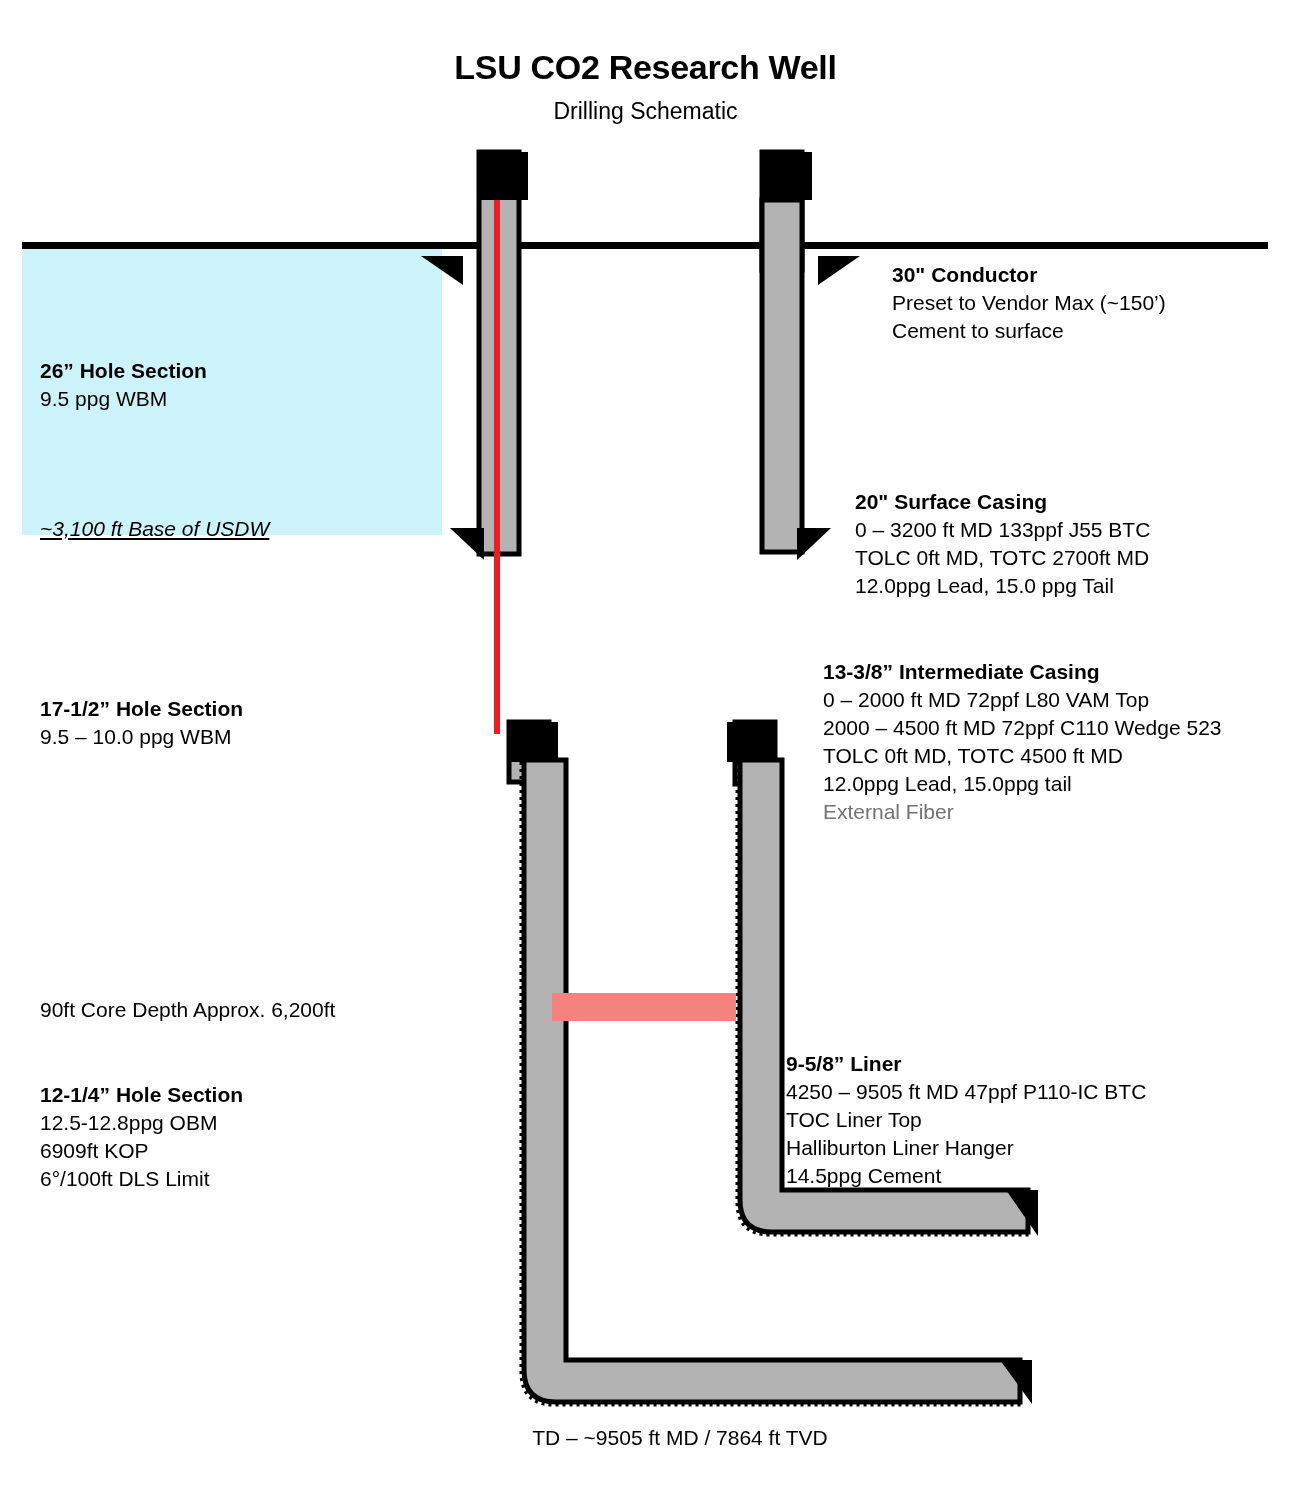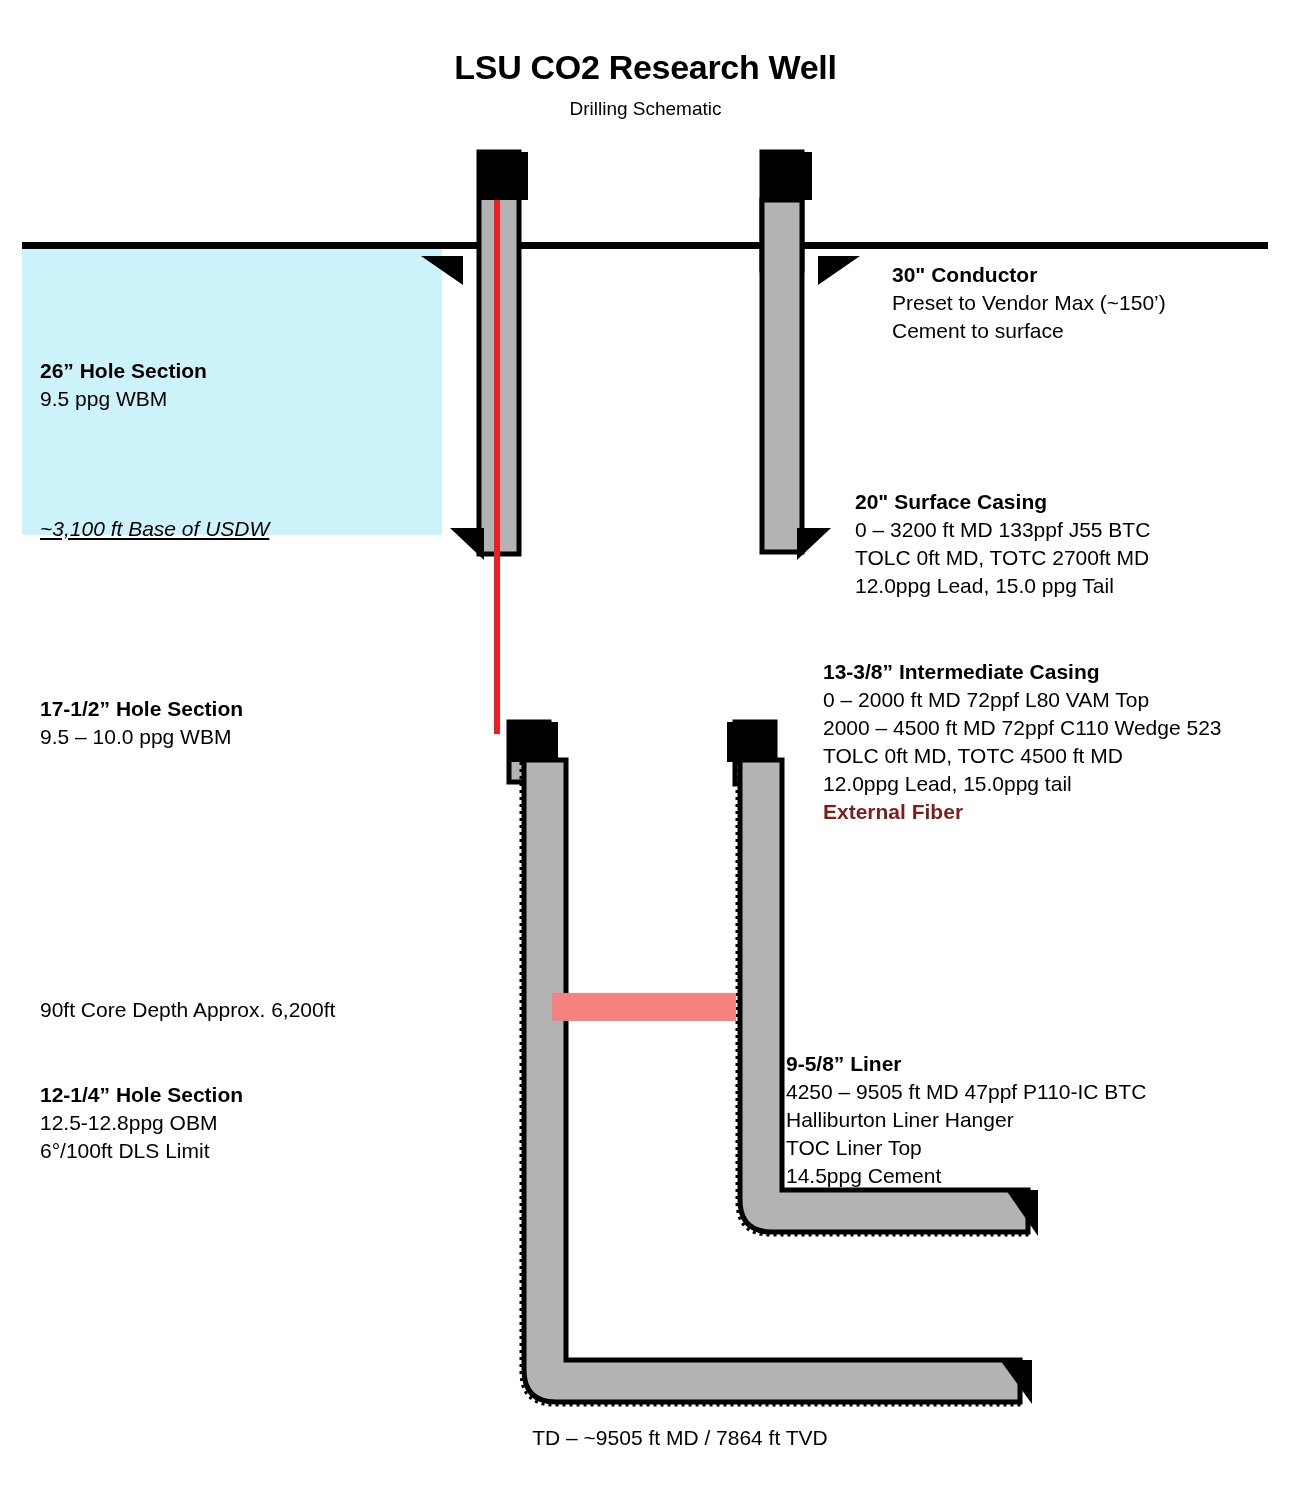--- a/index.html
+++ b/index.html
@@ -27,41 +27,41 @@
     font-size: 34px;
     font-weight: bold;
     letter-spacing: -0.3px;
   }
   #subtitle {
     position: absolute;
     top: 98px;
     left: 0;
     width: 1291px;
     text-align: center;
-    font-size: 19px;
+    font-size: 23px;
     font-weight: normal;
   }
   svg.schematic {
     position: absolute;
     left: 0;
     top: 0;
   }
   .lbl {
     position: absolute;
     font-size: 21px;
     line-height: 28px;
     white-space: nowrap;
   }
   .lbl .hd {
     font-weight: bold;
   }
   .lbl.right { text-align: left; }
   .lbl.center { text-align: center; }
   .italic { font-style: italic; }
-  .red { color: #7f1d1d; font-weight: bold; }
+  .red { color: #737373; font-weight: normal; }
   .bold { font-weight: normal; }
 </style>
 </head>
 <body>
 
 <div id="page">
 
   <div id="title">LSU CO2 Research Well</div>
   <div id="subtitle">Drilling Schematic</div>
 
@@ -114,20 +114,21 @@
   <div class="lbl right" style="top:658px; left:40px; width:420px;margin-top:37px;">
     <div class="hd">17-1/2” Hole Section</div>
     <div>9.5 – 10.0 ppg WBM</div>
   </div>
 
   <div class="lbl right" style="top:996px; left:40px; width:465px;">90ft Core Depth Approx. 6,200ft</div>
 
   <div class="lbl right" style="top:1081px; left:40px; width:470px;">
     <div class="hd">12-1/4” Hole Section</div>
     <div>12.5-12.8ppg OBM</div>
+    <div>6909ft KOP</div>
     <div>6°/100ft DLS Limit</div>
   </div>
 
   <div class="lbl" style="top:261px; left:892px;">
     <div class="hd">30" Conductor</div>
     <div>Preset to Vendor Max (~150’)</div>
     <div>Cement to surface</div>
   </div>
 
   <div class="lbl" style="top:488px; left:855px;">
@@ -142,20 +143,20 @@
     <div>0 – 2000 ft MD 72ppf L80 VAM Top</div>
     <div>2000 – 4500 ft MD 72ppf C110 Wedge 523</div>
     <div>TOLC 0ft MD, TOTC 4500 ft MD</div>
     <div>12.0ppg Lead, 15.0ppg tail</div>
     <div class="red">External Fiber</div>
   </div>
 
   <div class="lbl" style="top:1050px; left:786px;">
     <div class="hd">9-5/8” Liner</div>
     <div>4250 – 9505 ft MD 47ppf P110-IC BTC</div>
+    <div>TOC Liner Top</div>
     <div>Halliburton Liner Hanger</div>
-    <div>TOC Liner Top</div>
     <div>14.5ppg Cement</div>
   </div>
 
   <div class="lbl center bold" style="top:1424px; left:400px; width:560px;">TD – ~9505 ft MD / 7864 ft TVD</div>
 
 </div>
 
 </body></html>

